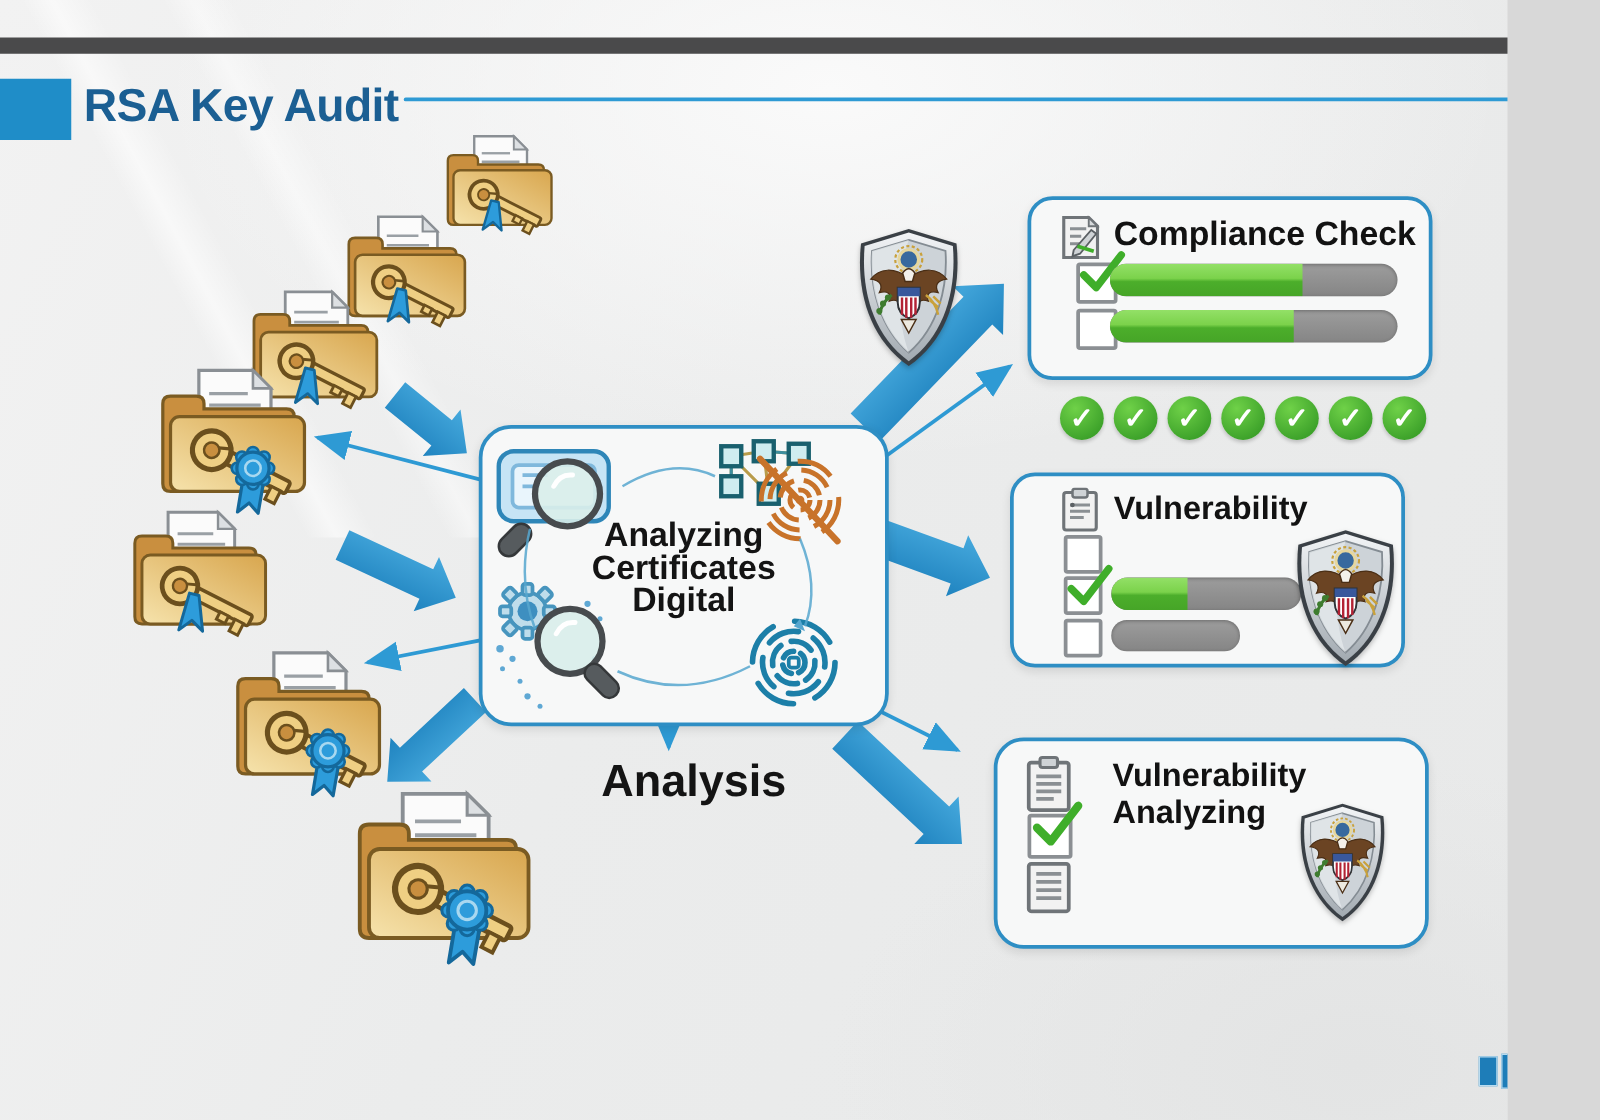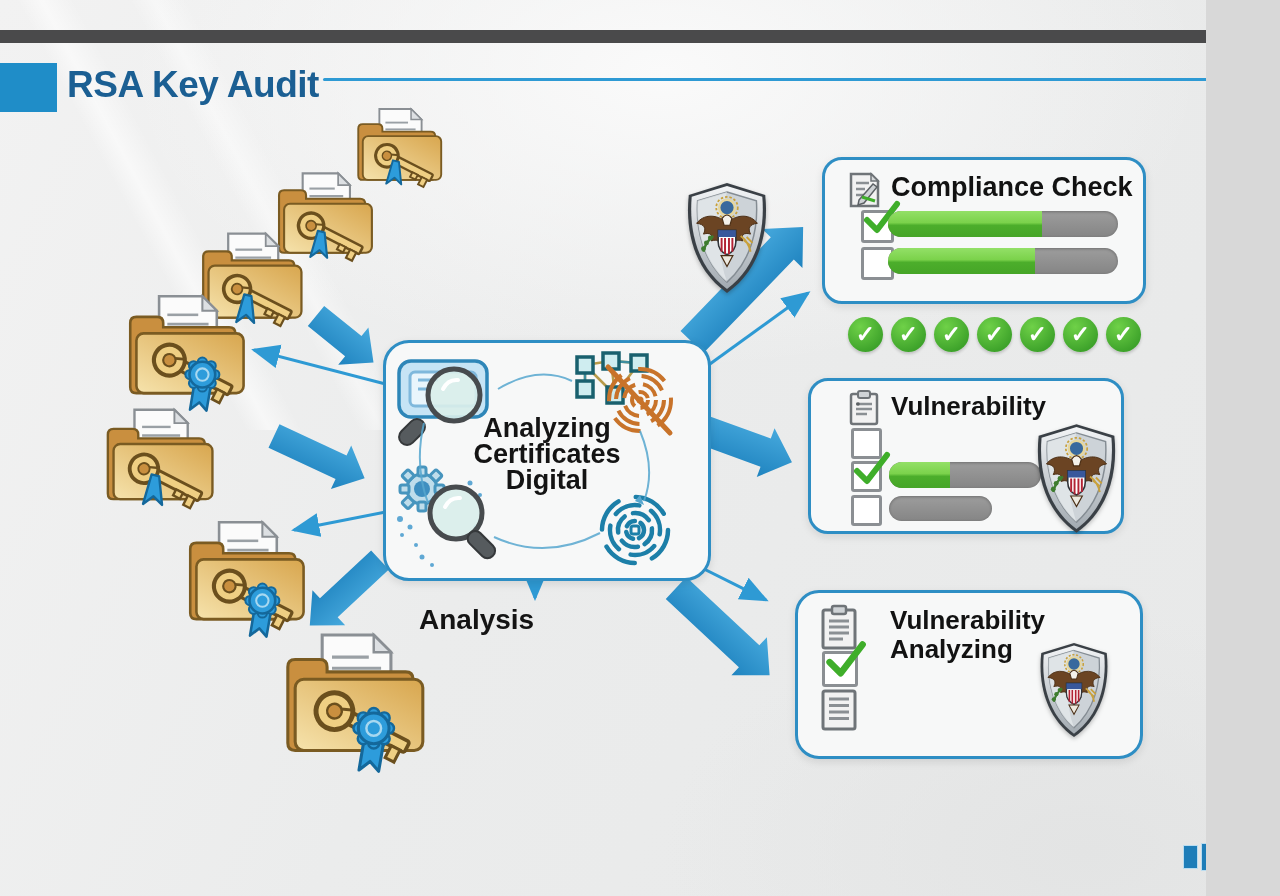--- a/index.html
+++ b/index.html
@@ -18,21 +18,21 @@
   .accent-square{position:absolute;left:0;top:63px;width:57px;height:49px;background:#1f8dc8;}
   .page-title{position:absolute;left:67px;top:64px;font-size:37px;font-weight:bold;color:#1b5f93;letter-spacing:-0.5px;white-space:nowrap;}
   .title-rule{position:absolute;left:323px;top:78px;width:957px;height:3px;background:#2e9ad4;border-radius:2px;}
 
   #art{position:absolute;left:0;top:0;z-index:1;}
 
   .panel{position:absolute;background:#f7f8f8;border:3px solid #2e8ec4;box-shadow:0 3px 8px rgba(0,0,0,.10);z-index:2;}
   #center-box{left:383px;top:340px;width:302px;height:235px;border-radius:26px;padding-left:20px;}
   #center-box .icon{position:absolute;}
   .center-text{position:absolute;left:0;right:0;top:72px;text-align:center;font-weight:bold;font-size:27px;line-height:26px;color:#141414;z-index:3;}
-  .analysis-label{position:absolute;left:419px;top:604px;width:230px;font-size:28px;font-weight:bold;color:#141414;z-index:2;}
+  .analysis-label{position:absolute;left:440px;top:604px;width:230px;text-align:center;font-size:36px;font-weight:bold;color:#141414;z-index:2;}
 
   #compliance-box{left:822px;top:157px;width:318px;height:141px;border-radius:20px;}
   #vuln-box{left:808px;top:378px;width:310px;height:150px;border-radius:20px;}
   #assess-box{left:795px;top:590px;width:342px;height:163px;border-radius:24px;}
 
   .box-title{position:absolute;font-weight:bold;color:#121212;white-space:nowrap;}
   #compliance-box .box-title{left:66px;top:12px;font-size:27px;}
   #vuln-box .box-title{left:80px;top:10px;font-size:26px;}
   #assess-box .box-title{left:92px;top:13px;font-size:26px;line-height:29px;white-space:normal;width:220px;}
 

